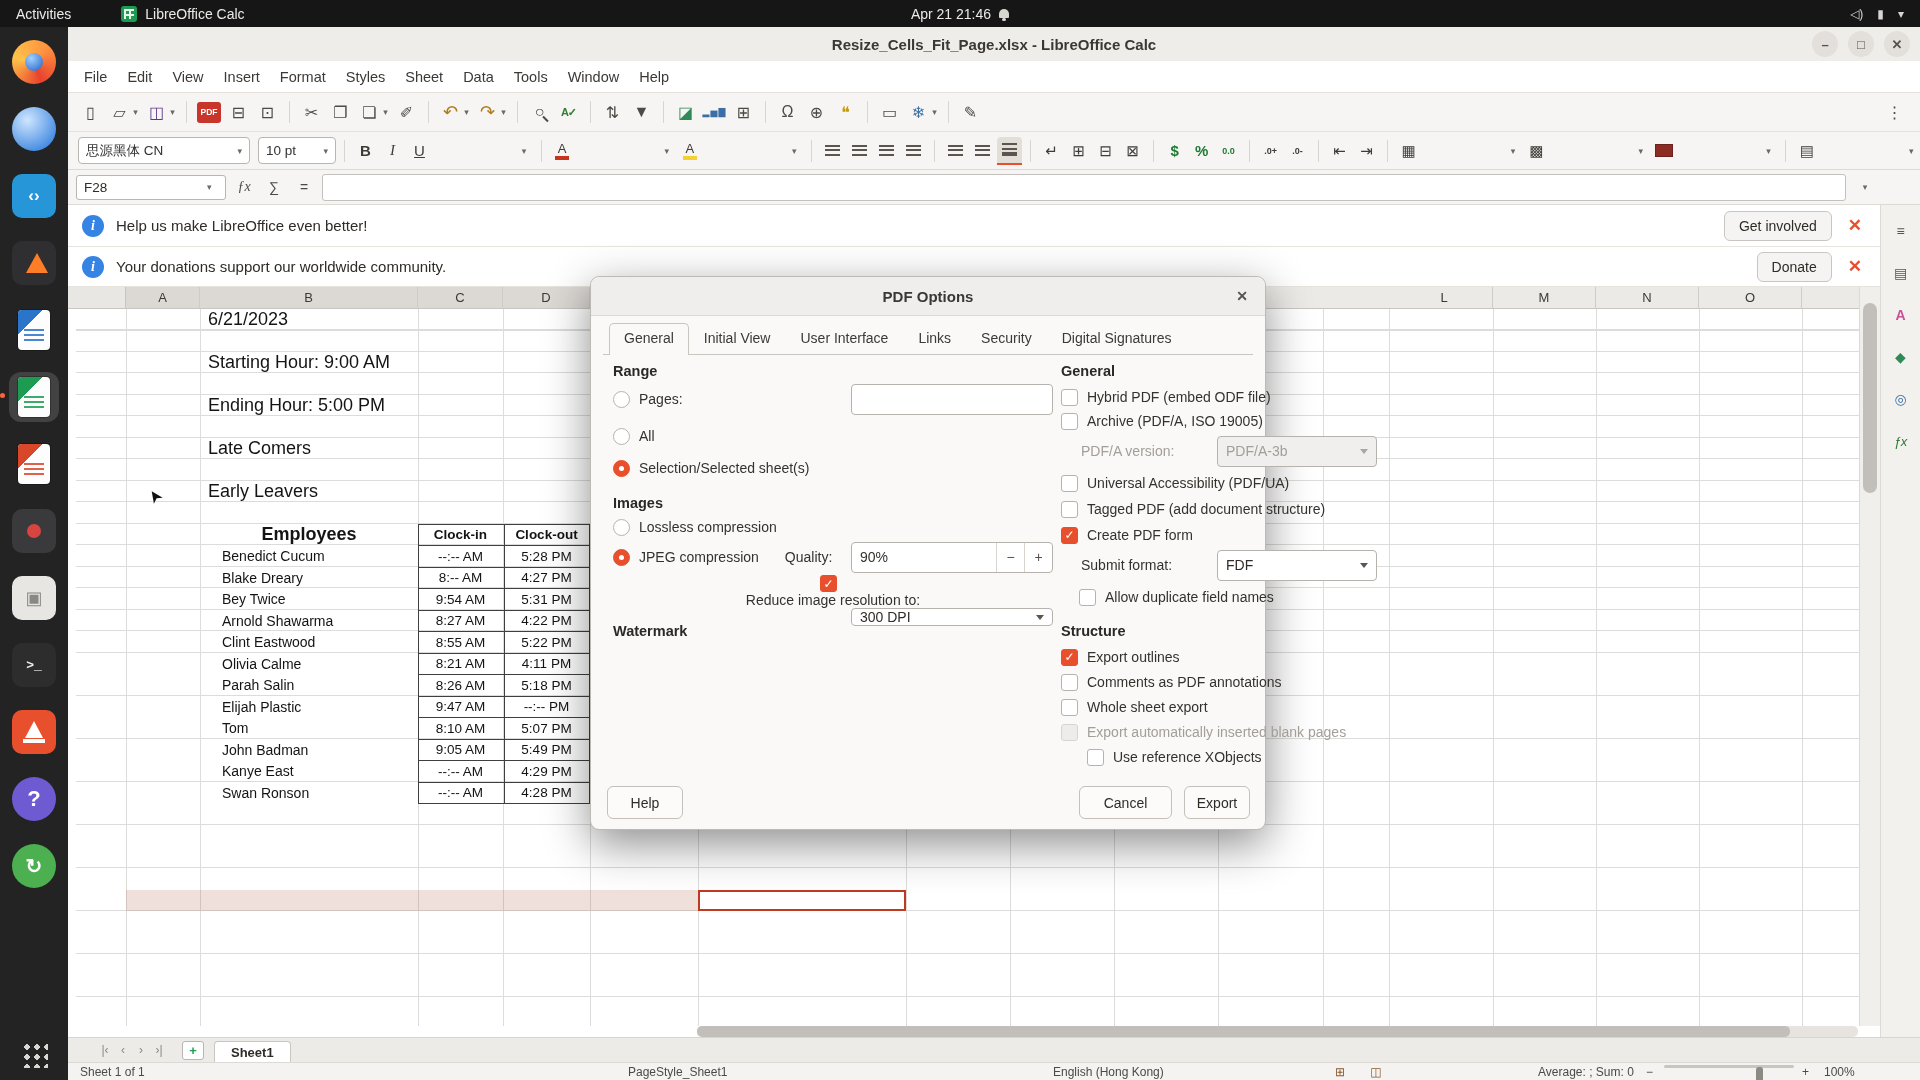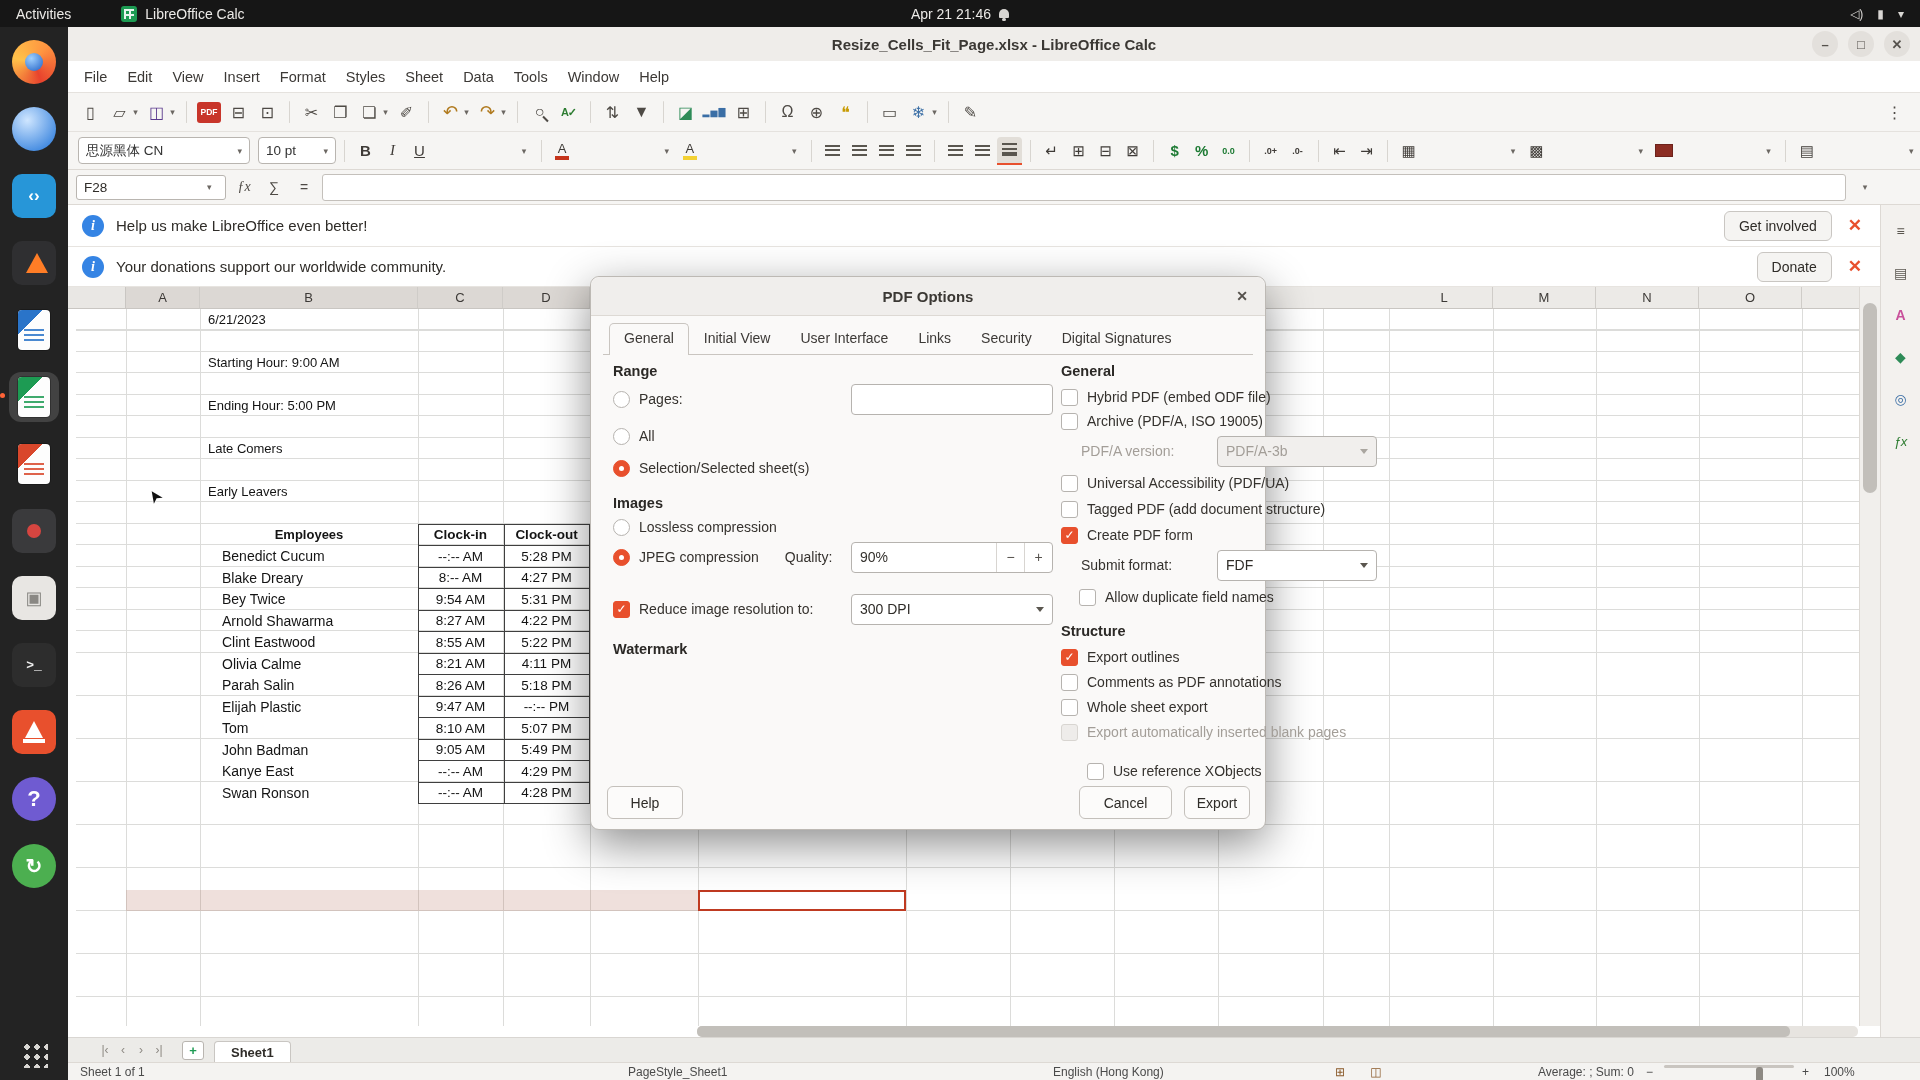--- a/index.html
+++ b/index.html
@@ -124,21 +124,21 @@
   .chr span:nth-child(1){width:97px;}
   .chr span{width:103px;}
   .hdrfill{position:absolute;top:287px;height:22px;background:#eceae7;border-bottom:1px solid #c9c6c2;box-sizing:border-box;}
   .rnw{position:absolute;left:76px;top:309px;width:50px;height:717px;overflow:hidden;display:flex;flex-direction:column;}
   .rnw span{height:21.5px;flex:none;display:flex;align-items:center;justify-content:center;font-size:13px;color:#3c3936;
             background:#eceae7;border-right:1px solid #c9c6c2;border-bottom:1px solid #d6d3cf;box-sizing:border-box;}
   .rnw span:nth-child(28){background:#b8573f;color:#fff;font-weight:bold;}
   .gridarea{position:absolute;left:76px;top:309px;width:1783px;height:717px;overflow:hidden;background:#fff;
      background-image:repeating-linear-gradient(180deg,transparent 0 20.5px,#dcdcda 20.5px 21.5px);}
   .vl{position:absolute;top:0;bottom:0;width:1px;background:#dcdcda;}
-  .cellline{position:absolute;height:21.5px;display:flex;align-items:center;font-size:13px;color:#141414;}
+  .cellline{position:absolute;height:21.5px;display:flex;align-items:center;font-size:18px;color:#141414;}
   .tframe{position:absolute;left:342px;top:215px;width:172px;height:280px;border:1px solid #3f3f3f;box-sizing:border-box;
      background:repeating-linear-gradient(180deg,transparent 0 20.5px,#3f3f3f 20.5px 21.5px);}
   .tframe i{position:absolute;left:85px;top:0;bottom:0;width:1px;background:#3f3f3f;}
   .names{position:absolute;left:124px;top:236.5px;width:218px;}
   .names div{height:21.5px;display:flex;align-items:center;padding-left:22px;font-size:14px;color:#141414;box-sizing:border-box;}
   .times{position:absolute;left:342px;top:236.5px;width:172px;}
   .times .tr{height:21.5px;display:flex;}
   .times .tc1{width:85px;display:flex;align-items:center;justify-content:center;font-size:13.5px;color:#141414;}
   .times .tc2{width:87px;display:flex;align-items:center;justify-content:center;font-size:13.5px;color:#141414;}
   .selband{position:absolute;left:50px;top:580.5px;width:572px;height:21.5px;background:rgba(164,82,60,.18);}
@@ -698,21 +698,21 @@
       <div class="drow" style="margin-top:2px;height:32px;" data-name="radio-jpeg">
         <span class="radio on" data-name="radio-selected-icon"></span>
         <span data-name="jpeg-label">JPEG compression</span>
         <span style="margin-left:26px;" data-name="quality-label">Quality:</span>
         <span class="spin" data-name="quality-spinner">
           <span class="spinval" data-name="quality-value">90%</span>
           <span class="spinbtn" data-name="quality-decrease-button">−</span>
           <span class="spinbtn" data-name="quality-increase-button">+</span>
         </span>
       </div>
-      <div class="drow" style="margin-top:20px;height:32px;" data-name="checkbox-reduce-resolution">
+      <div class="drow" style="margin-top:2px;height:32px;flex-direction:column;" data-name="checkbox-reduce-resolution">
         <span class="cb on" data-name="checkbox-checked-icon"></span>
         <span data-name="reduce-resolution-label">Reduce image resolution to:</span>
         <span class="dcombo" data-name="dpi-select">
           <span data-name="dpi-value">300 DPI</span>
           <span class="car" data-name="chevron-down-icon"></span>
         </span>
       </div>
 
       <div class="dhead" style="margin-top:14px;" data-name="watermark-heading">Watermark</div>
     </div>
@@ -768,21 +768,21 @@
         <span data-name="comments-label">Comments as PDF annotations</span>
       </div>
       <div class="drow" style="margin-top:1px;height:24px;" data-name="checkbox-whole-sheet-export">
         <span class="cb" data-name="checkbox-icon"></span>
         <span data-name="whole-sheet-label">Whole sheet export</span>
       </div>
       <div class="drow" style="margin-top:1px;height:24px;" data-name="checkbox-export-blank-pages">
         <span class="cb dis" data-name="checkbox-disabled-icon"></span>
         <span class="dis-t" data-name="blank-pages-label">Export automatically inserted blank pages</span>
       </div>
-      <div class="drow" style="margin-top:15px;height:24px;padding-left:26px;" data-name="checkbox-use-reference-xobjects">
+      <div class="drow" style="margin-top:1px;height:24px;padding-left:26px;" data-name="checkbox-use-reference-xobjects">
         <span class="cb" data-name="checkbox-icon"></span>
         <span data-name="xobjects-label">Use reference XObjects</span>
       </div>
     </div>
 
     <span class="dfootbtn" style="left:16px;bottom:10px;width:76px;" data-name="help-button">Help</span>
     <span class="dfootbtn" style="right:93px;bottom:10px;width:93px;" data-name="cancel-button">Cancel</span>
     <span class="dfootbtn" style="right:15px;bottom:10px;width:66px;" data-name="export-button">Export</span>
   </div>
 

